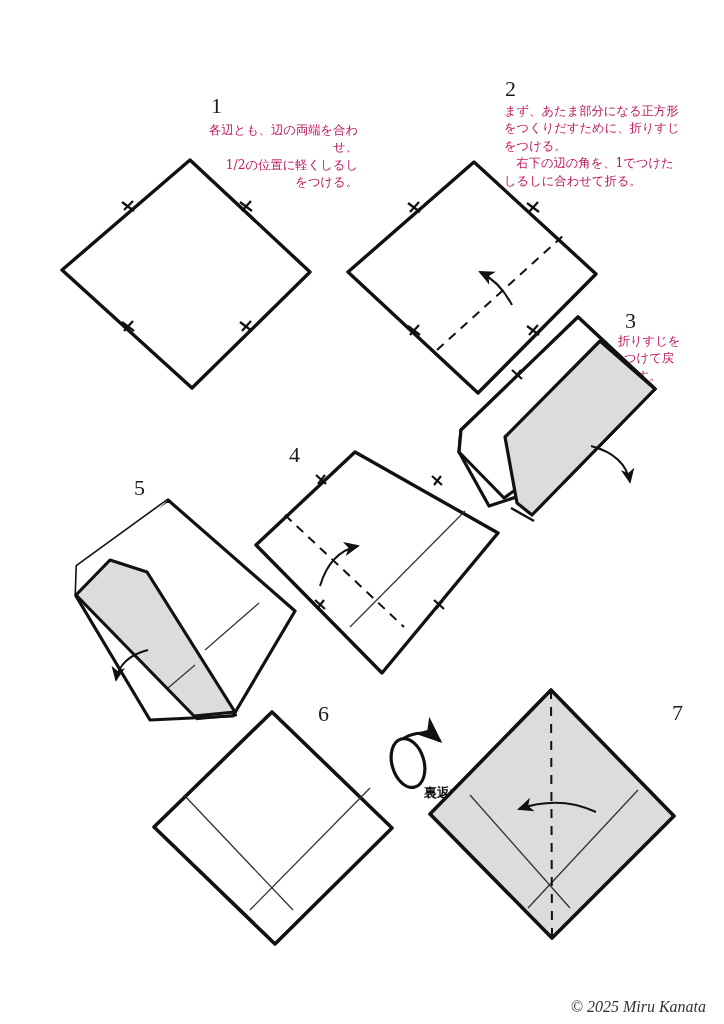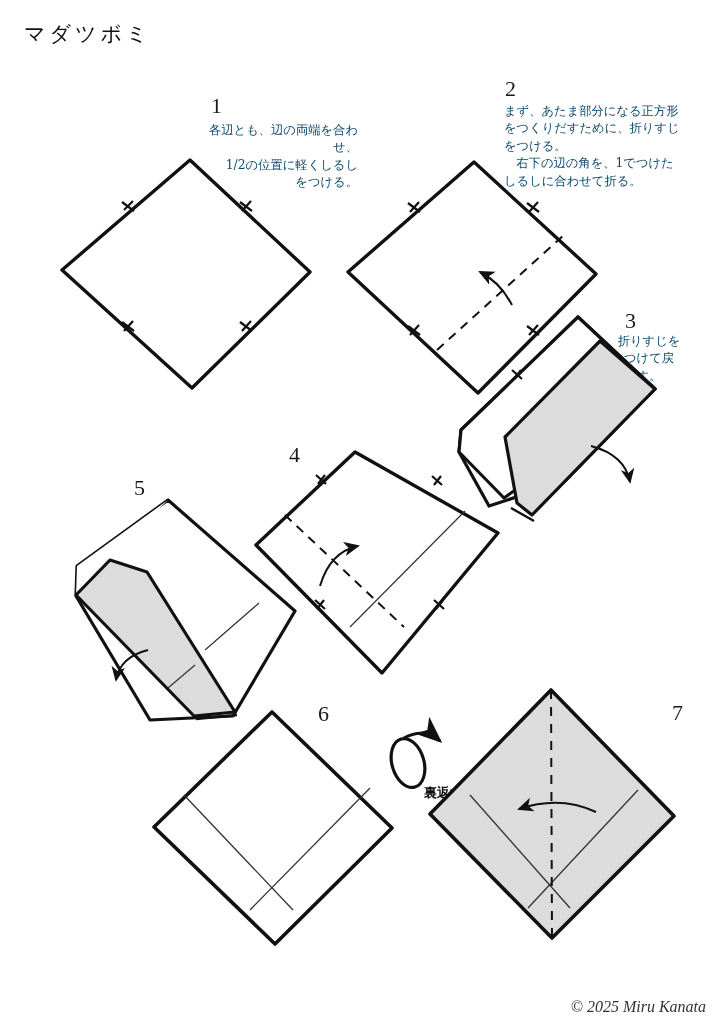--- a/index.html
+++ b/index.html
@@ -44,21 +44,21 @@
     position: absolute;
     font-size: 22px;
     color: #1a1a1a;
     font-family: "Liberation Serif", "DejaVu Serif", serif;
     line-height: 1;
   }
   .caption {
     position: absolute;
     font-size: 12.3px;
     line-height: 1.42;
-    color: #0c4a6e;
+    color: #be185d;
     font-family: "DejaVu Serif", "Liberation Serif", serif;
     white-space: pre-line;
   }
   .svg-layer {
     position: absolute;
     left: 0;
     top: 0;
     width: 724px;
     height: 1024px;
     pointer-events: none;
@@ -69,21 +69,20 @@
     font-weight: 600;
     font-family: "DejaVu Sans", "Liberation Sans", sans-serif;
     color: #111111;
   }
 </style>
 </head>
 <body>
 
 <div id="sheet">
 
-  <div class="page-title">マダツボミ</div>
 
   <div class="step-num" style="left:211px; top:95px;">1</div>
   <div class="step-num" style="left:505px; top:78px;">2</div>
   <div class="step-num" style="left:625px; top:310px;">3</div>
   <div class="step-num" style="left:289px; top:444px;">4</div>
   <div class="step-num" style="left:134px; top:477px;">5</div>
   <div class="step-num" style="left:318px; top:703px;">6</div>
   <div class="step-num" style="left:672px; top:702px;">7</div>
 
   <div class="caption" style="left:208px; top:122px; width:150px; text-align:right;">各辺とも、辺の両端を合わせ、

